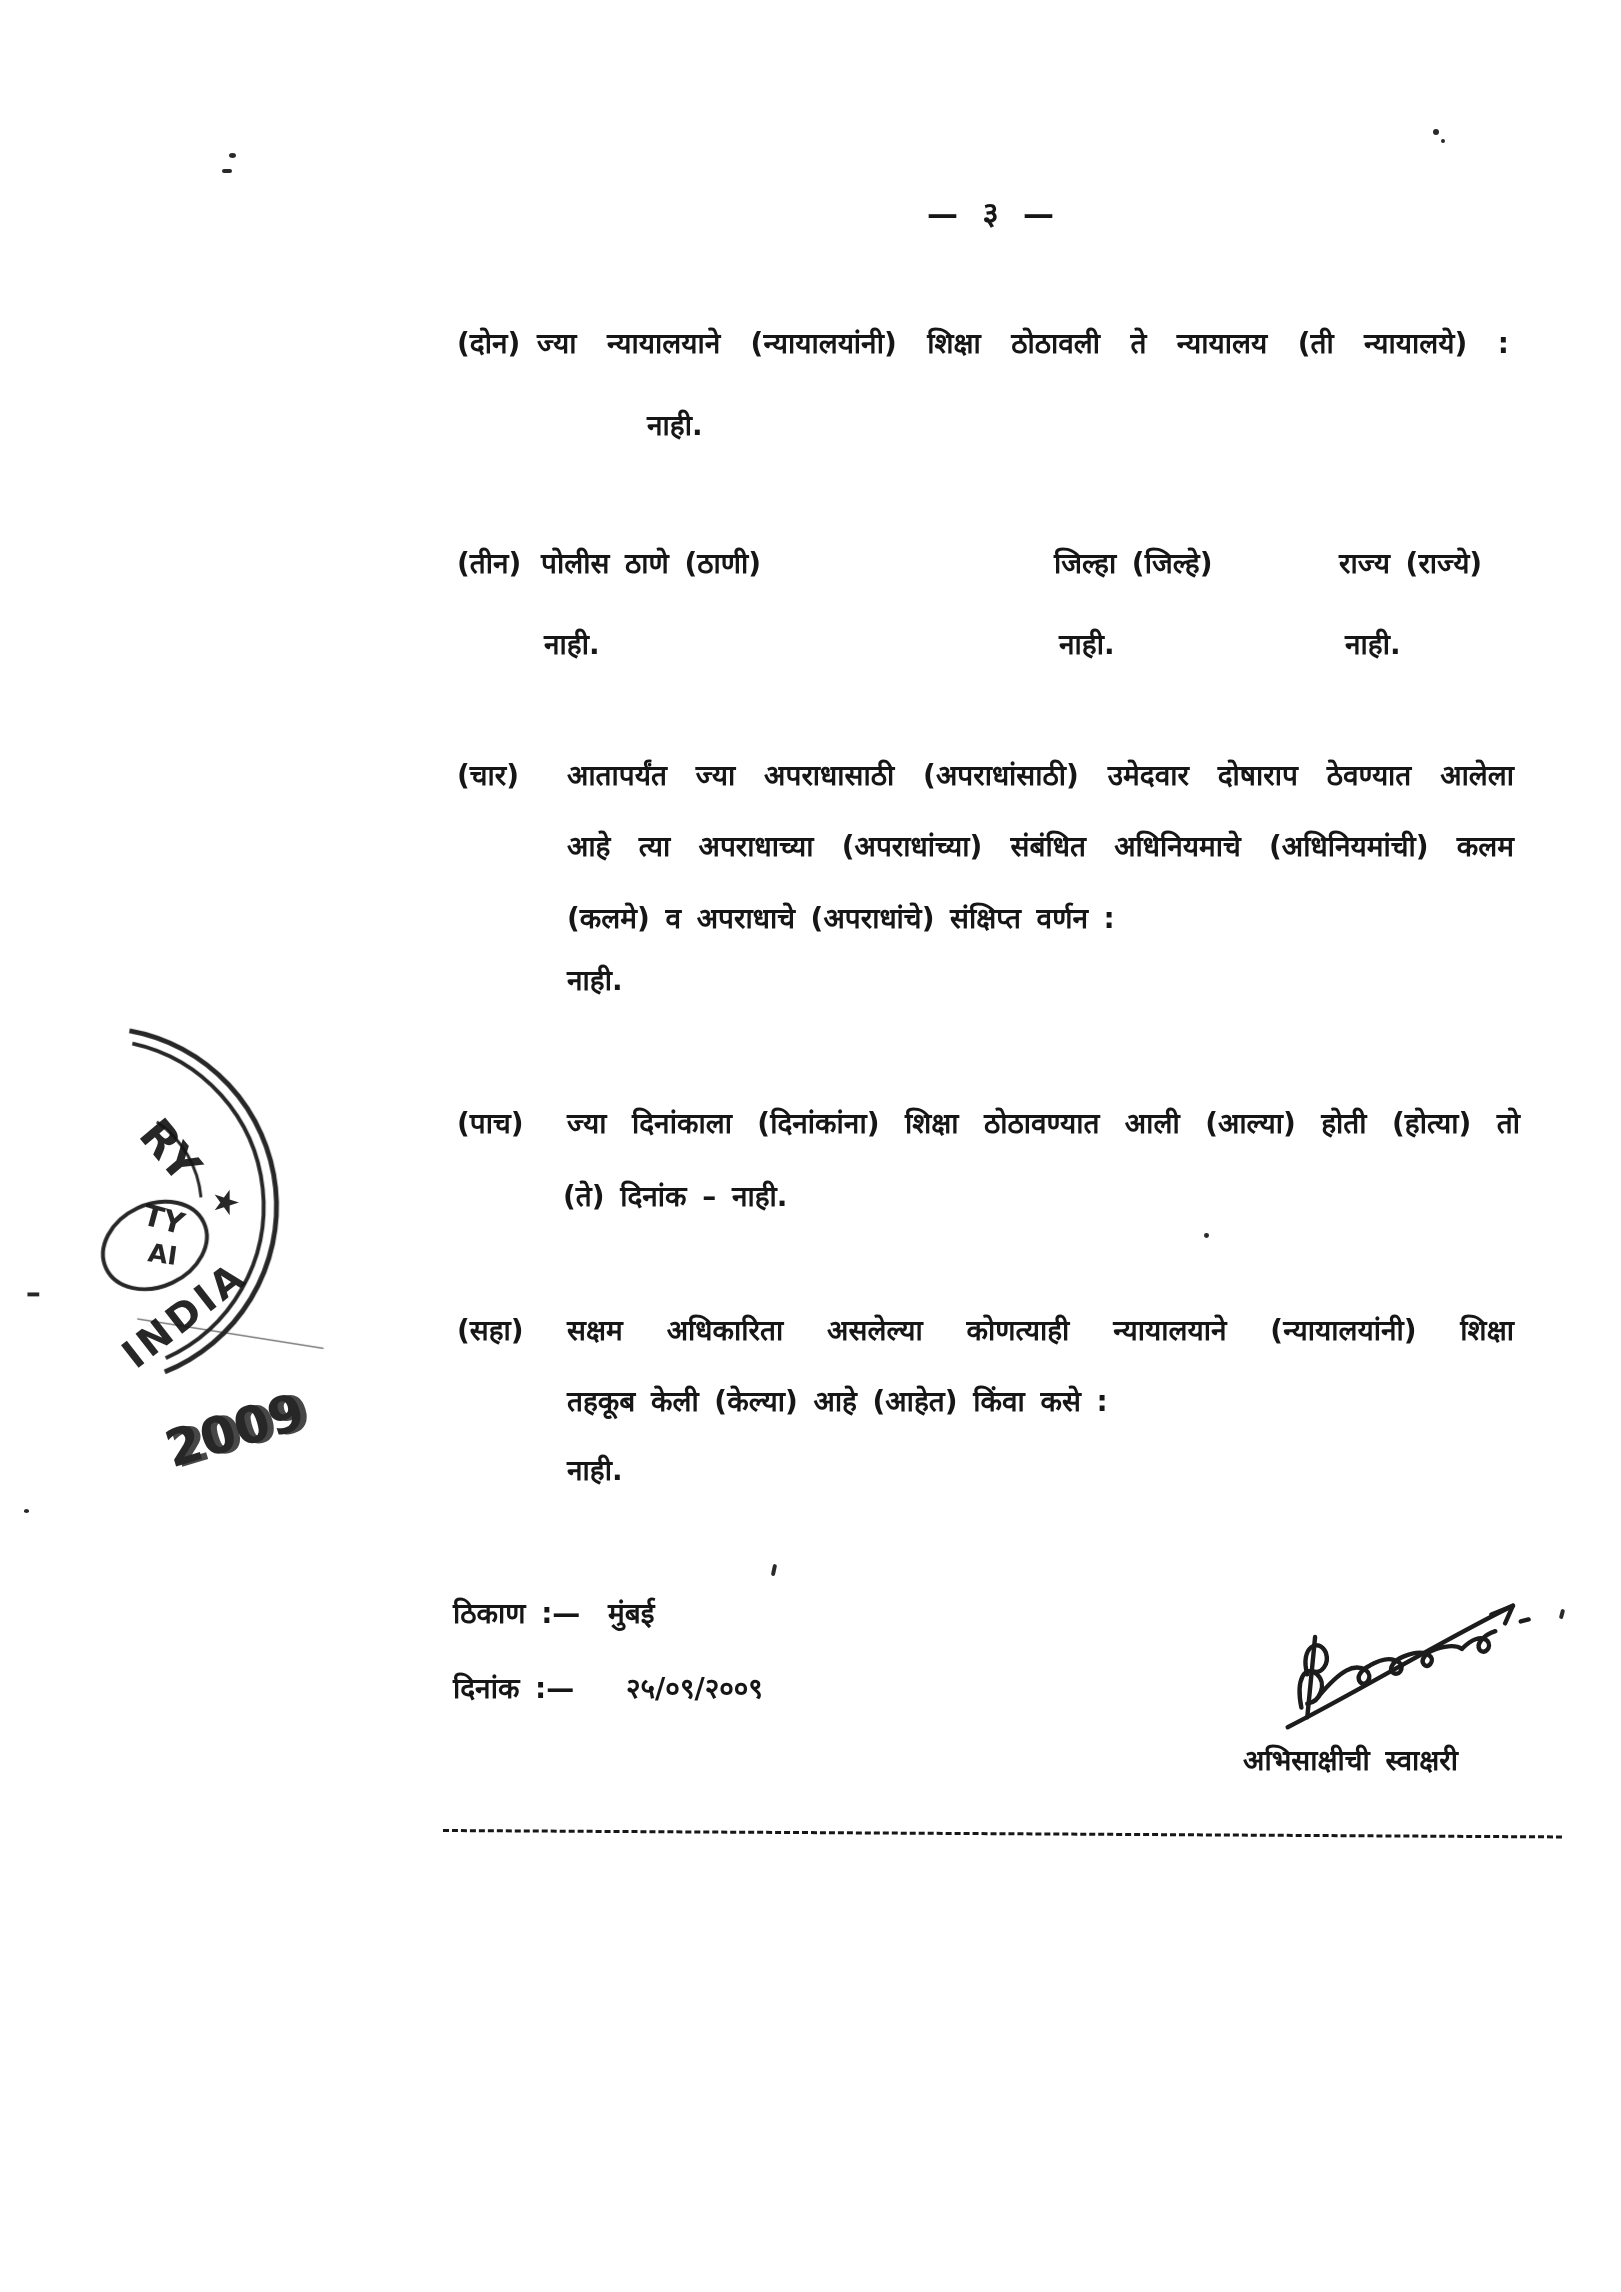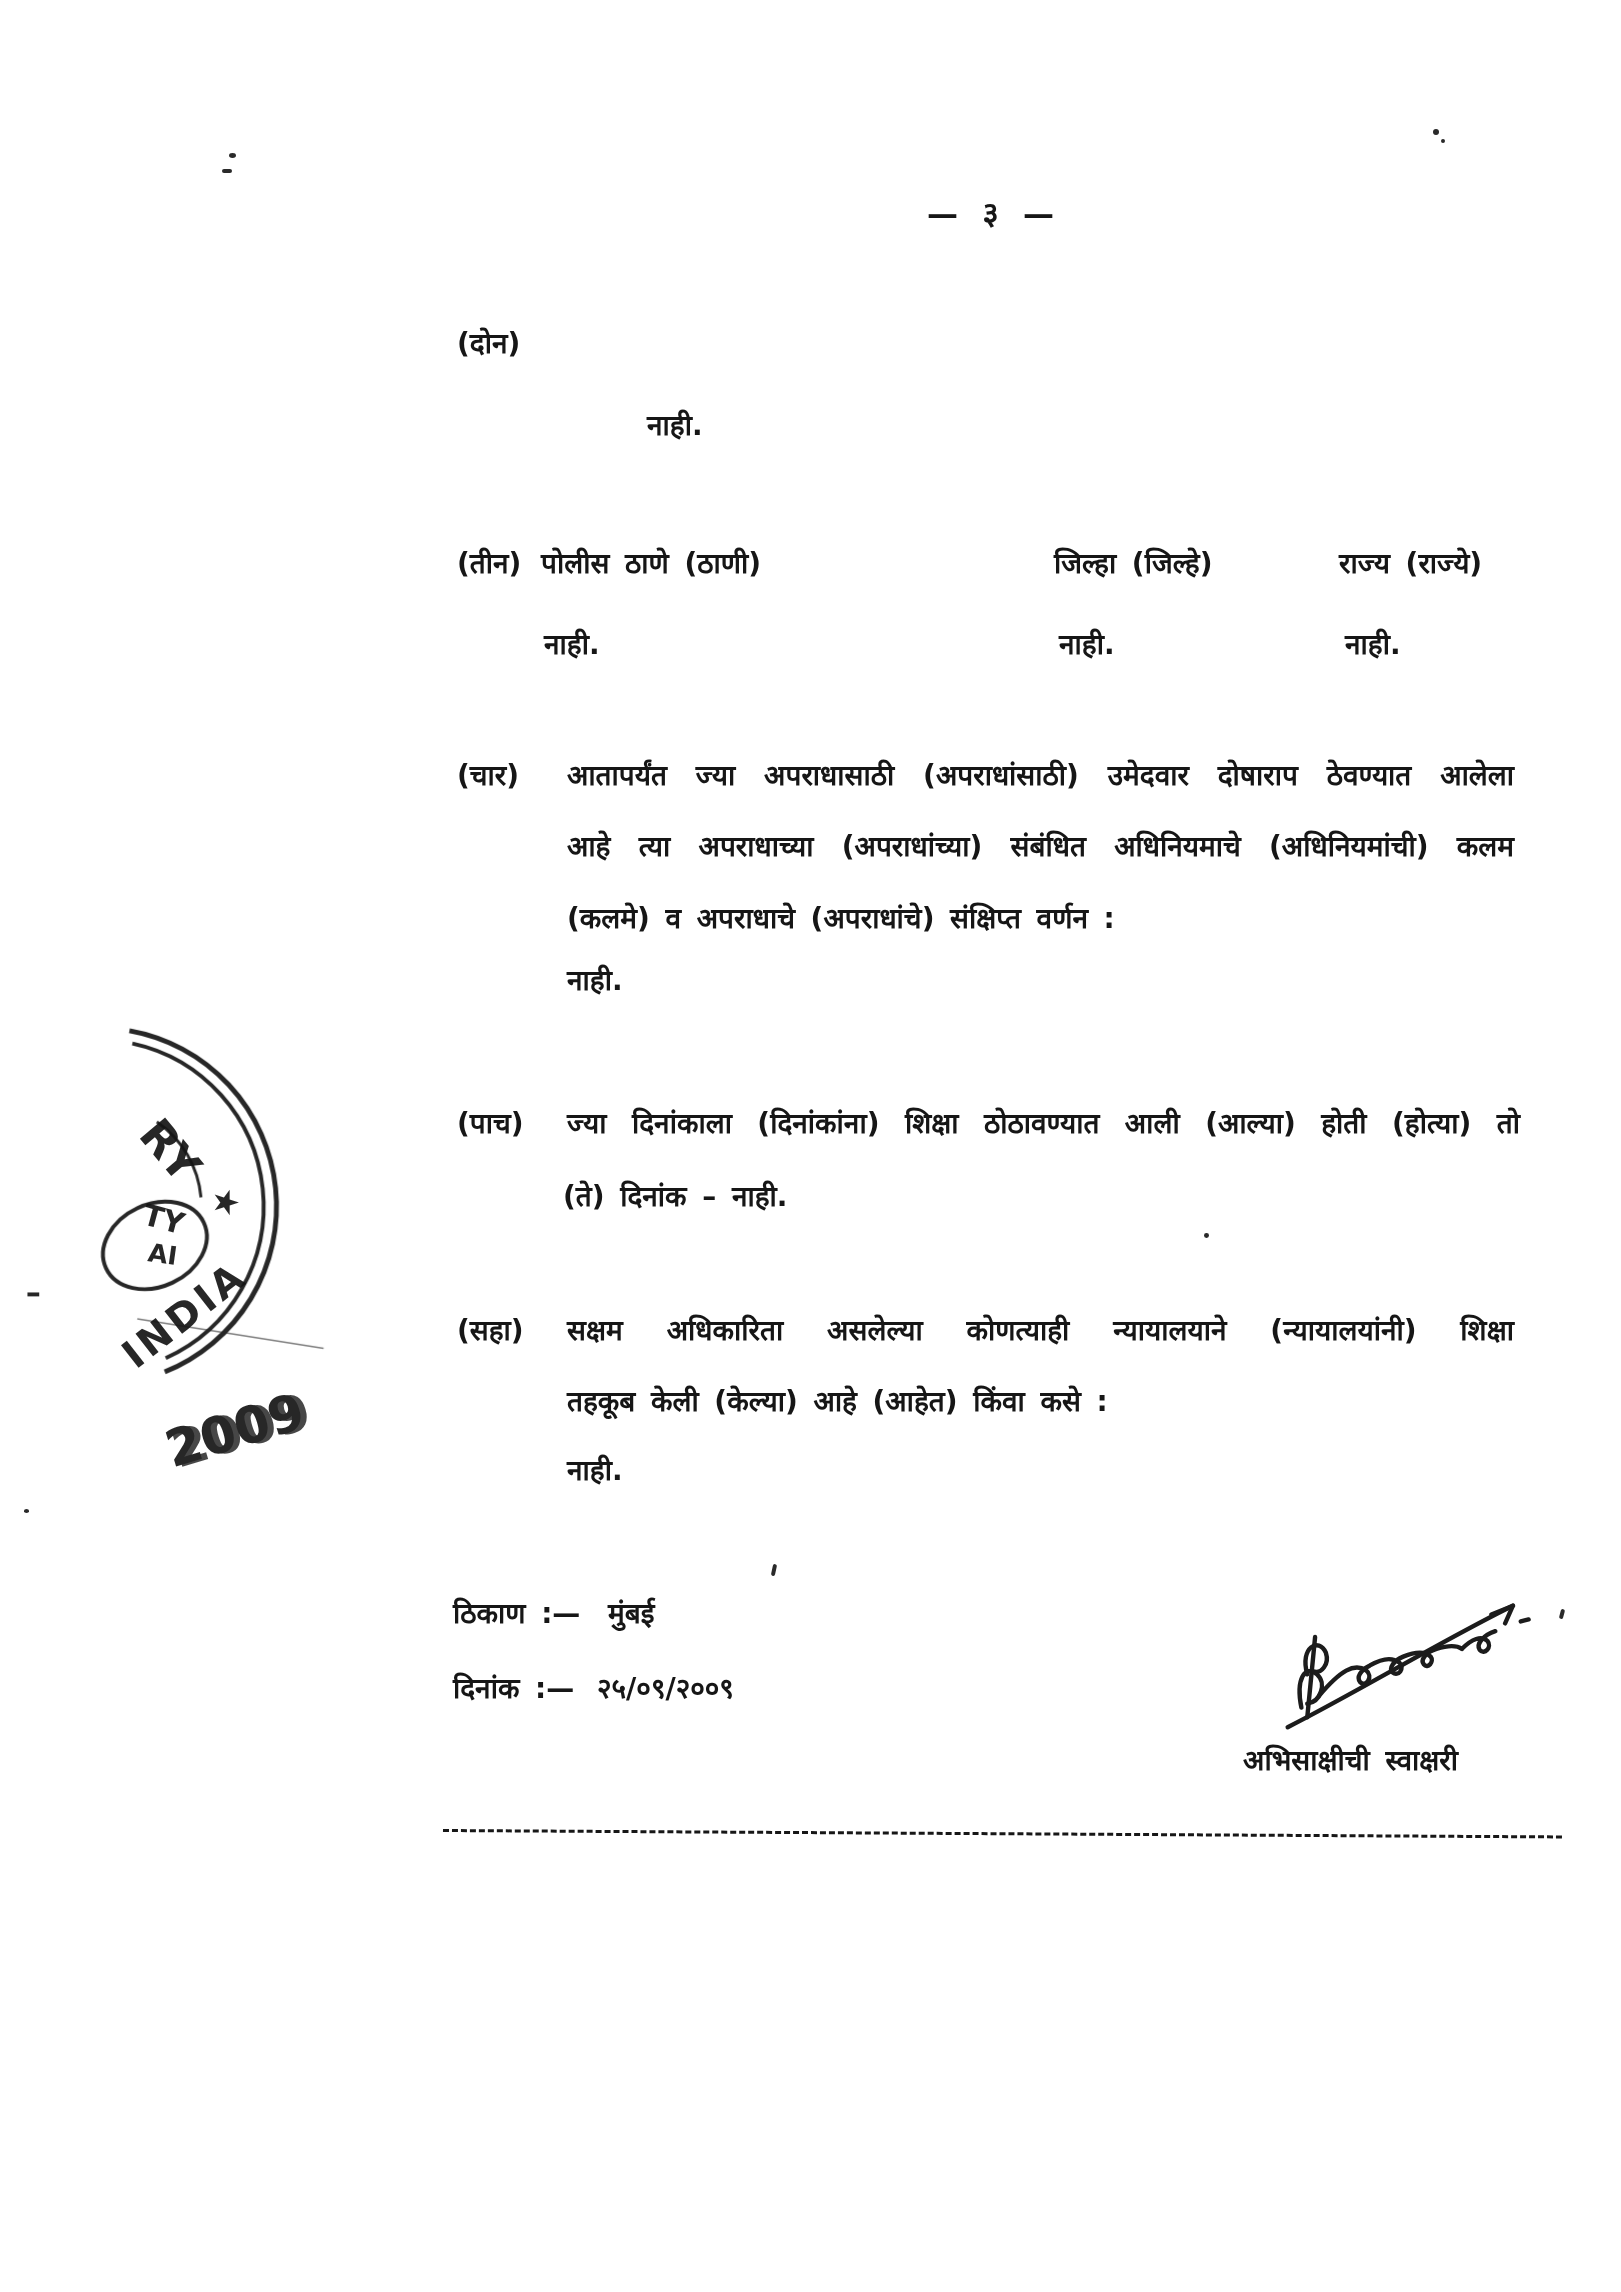--- a/index.html
+++ b/index.html
@@ -38,20 +38,21 @@
   .sigwrap{position:absolute;left:1272px;top:1580px;width:286px;height:167px;}
 </style>
 </head>
 <body>
 
 <div class="page">
 
   <div class="t pagenum" style="left:927px;top:194px;">— ३ —</div>
 
   <div class="t" style="left:457px;top:326px;">(दोन)</div>
+  <div class="t just" style="left:537px;top:326px;width:972px;">ज्या न्यायालयाने (न्यायालयांनी) शिक्षा ठोठावली ते न्यायालय (ती न्यायालये) :</div>
   <div class="t" style="left:647px;top:408px;">नाही.</div>
 
   <div class="t" style="left:457px;top:546px;">(तीन)</div>
   <div class="t" style="left:541px;top:546px;">पोलीस ठाणे (ठाणी)</div>
   <div class="t" style="left:1042px;top:546px;margin-left:12px;">जिल्हा (जिल्हे)</div>
   <div class="t" style="left:1339px;top:546px;">राज्य (राज्ये)</div>
   <div class="t" style="left:544px;top:627px;">नाही.</div>
   <div class="t" style="left:1059px;top:627px;">नाही.</div>
   <div class="t" style="left:1345px;top:627px;">नाही.</div>
 
@@ -66,21 +67,21 @@
   <div class="t" style="left:563px;top:1179px;">(ते) दिनांक – नाही.</div>
 
   <div class="t" style="left:457px;top:1313px;">(सहा)</div>
   <div class="t just" style="left:567px;top:1313px;width:947px;">सक्षम अधिकारिता असलेल्या कोणत्याही न्यायालयाने (न्यायालयांनी) शिक्षा</div>
   <div class="t" style="left:567px;top:1384px;">तहकूब केली (केल्या) आहे (आहेत) किंवा कसे :</div>
   <div class="t" style="left:567px;top:1453px;">नाही.</div>
 
   <div class="t" style="left:453px;top:1596px;">ठिकाण :—</div>
   <div class="t" style="left:567px;top:1596px;margin-left:41px;">मुंबई</div>
   <div class="t" style="left:453px;top:1671px;">दिनांक :—</div>
-  <div class="t" style="left:597px;top:1671px;">२५/०९/२००९</div>
+  <div class="t" style="left:626px;top:1671px;">२५/०९/२००९</div>
 
   <svg class="sigwrap" viewBox="0 0 292 170">
     <g fill="none" stroke="#1c1c1c" stroke-width="4.5" stroke-linecap="round" stroke-linejoin="round">
       <path d="M 16 150 C 80 118 180 58 246 26"></path>
       <path d="M 246 26 L 224 35 M 246 26 L 238 44 M 254 42 L 262 40"></path>
       <path d="M 44 58 L 36 140"></path>
       <path d="M 30 130 C 24 100 34 86 46 96 C 56 105 50 124 36 126"></path>
       <path d="M 36 96 C 28 68 48 58 55 74 C 59 86 50 96 42 93"></path>
       <path d="M 48 118 C 70 92 84 84 96 92 C 104 98 96 110 90 104 C 86 99 90 92 100 87 C 112 80 122 78 130 84 C 136 90 129 99 123 94 C 119 90 124 82 134 78 C 146 73 156 72 162 78 C 166 83 159 91 155 86 C 151 81 158 73 168 70 C 178 67 188 66 194 70"></path>
       <path d="M 194 70 C 204 60 214 56 220 62 C 225 68 217 77 212 71 C 208 65 216 56 228 52"></path>

